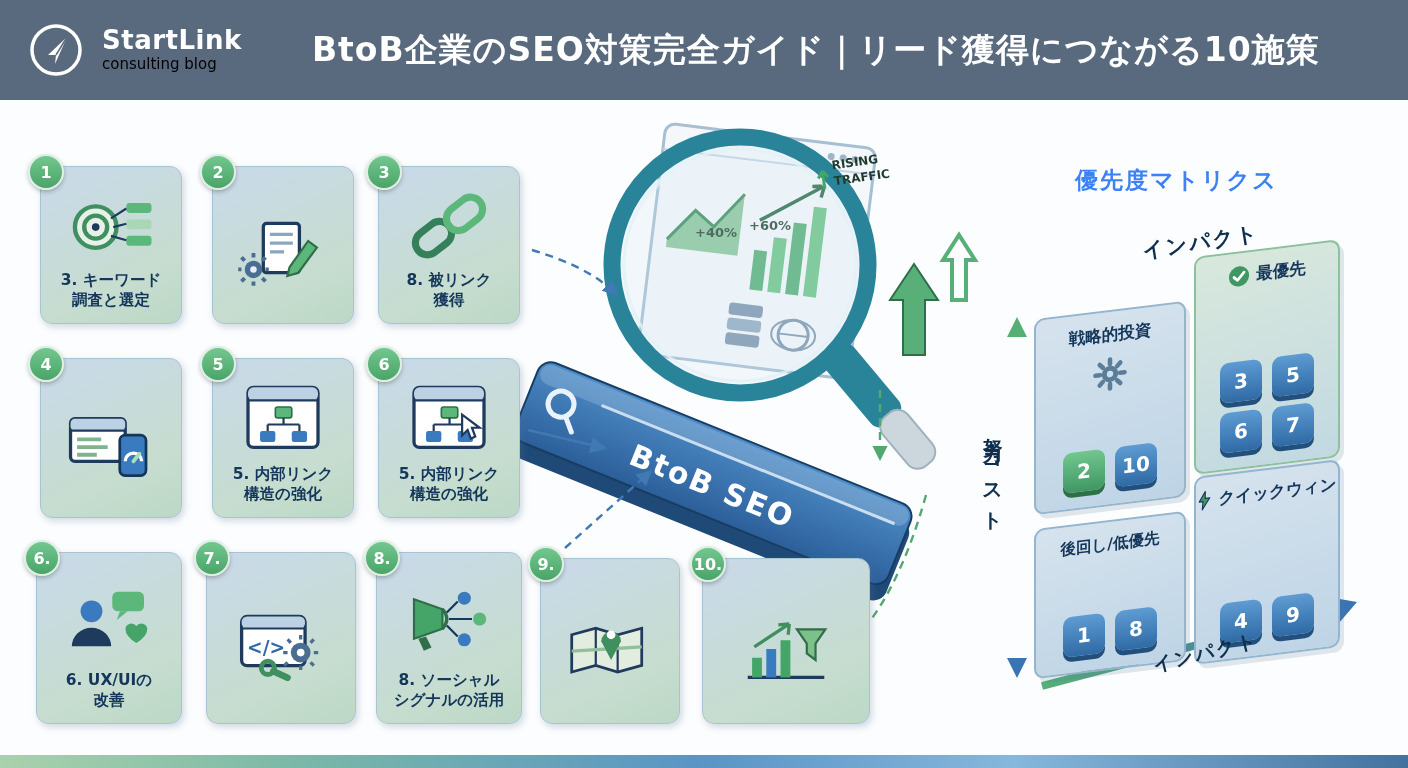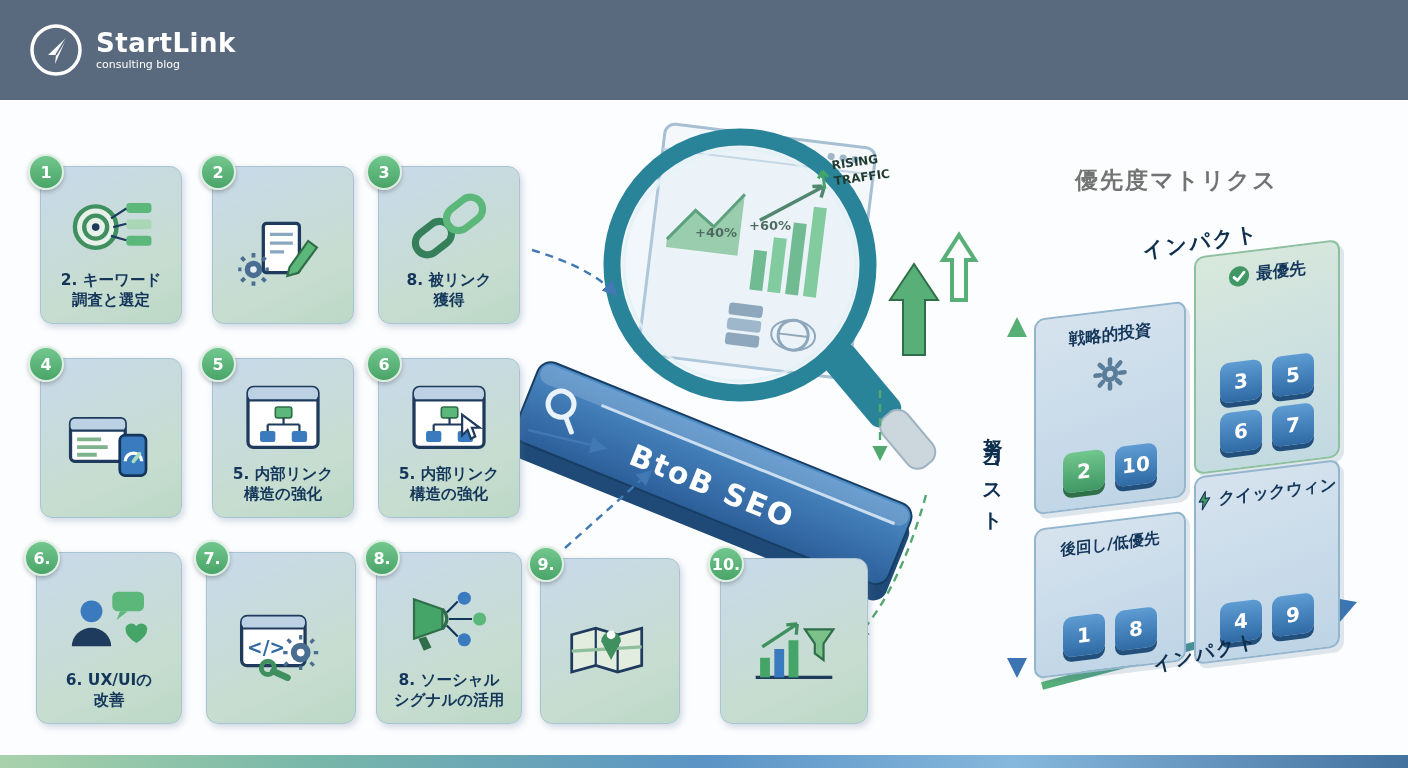--- a/index.html
+++ b/index.html
@@ -1,42 +1,42 @@
 <!DOCTYPE html>
 <html><head>
 <meta charset="utf-8">
 <style>
   *{margin:0;padding:0;box-sizing:border-box}
   body{font-family:"DejaVu Sans","Liberation Sans",sans-serif;background:#e9ecef}
   .page{position:relative;width:1408px;height:768px;background:#fcfdfe;overflow:hidden}
 
   
-  .header{position:absolute;top:0;left:0;width:100%;height:100px;background:#5a6a7e;display:flex;align-items:center;gap:12px;padding:0 28px;z-index:10}
+  .header{position:absolute;top:0;left:0;width:100%;height:100px;background:#5a6a7e;display:flex;align-items:center;gap:18px;padding:0 28px;z-index:10}
   .logo{width:56px;height:56px;flex:0 0 auto}
   .brand{line-height:1.15}
   .brand-name{color:#ffffff;font-size:26px;font-weight:bold;letter-spacing:.5px}
-  .brand-tag{color:#ffffff;font-size:11px}
+  .brand-tag{color:#000000;font-size:15px}
   .header-title{flex:1;text-align:center;color:#ffffff;font-size:33px;font-weight:bold;letter-spacing:1px;padding-right:8px;white-space:nowrap}
 
   
   .card{position:absolute;border-radius:12px;background:linear-gradient(155deg,#c9d9ea 0%,#c6ddcf 70%,#bcd8c6 100%);border:1px solid #a8c3d2;box-shadow:2px 3px 7px rgba(90,120,150,.28);display:flex;flex-direction:column;align-items:center;z-index:4}
   .badge{position:absolute;top:-13px;left:-13px;width:36px;height:36px;border-radius:50%;background:linear-gradient(180deg,#72c78e,#4aa468);border:2px solid #ddeee2;color:#fff;font-size:16px;font-weight:bold;display:flex;align-items:center;justify-content:center;box-shadow:0 2px 4px rgba(0,0,0,.25)}
   .card-icon{flex:1;display:flex;align-items:center;justify-content:center;padding-top:16px}
   .card-icon svg{width:96px;height:70px}
   .card-label{white-space:pre-line;text-align:center;font-weight:bold;font-size:15.5px;color:#14365a;line-height:1.3;padding:0 4px 13px}
 
   
   .illustration{position:absolute;left:505px;top:100px;width:480px;height:570px;z-index:2}
   .connectors{position:absolute;inset:0;width:1408px;height:768px;pointer-events:none;z-index:3}
   .dash-blue{stroke:#4079b3;stroke-width:2.4;stroke-dasharray:8 6;fill:none}
   .solid-blue{stroke:#4079b3;stroke-width:2.6;fill:none}
   .dash-green{stroke:#52a86f;stroke-width:2.4;stroke-dasharray:8 6;fill:none}
 
   
-  .matrix-title{position:absolute;left:1075px;top:165px;font-size:23px;font-weight:bold;color:#737373;letter-spacing:2px;z-index:4}
+  .matrix-title{position:absolute;left:1075px;top:165px;font-size:23px;font-weight:bold;color:#3b82f6;letter-spacing:2px;z-index:4}
   .axis-label{position:absolute;font-weight:bold;color:#0f2f4e;z-index:5}
   .impact-top{left:1142px;top:228px;font-size:21px;transform:rotate(-9deg);letter-spacing:2px}
   .impact-bottom{left:1152px;top:640px;font-size:19px;transform:rotate(-14deg);letter-spacing:2px}
   .effort-left{left:980px;top:422px;font-size:20px;writing-mode:vertical-rl;letter-spacing:6px}
   .axis-svg{position:absolute;pointer-events:none;z-index:4}
   .quadrant{position:absolute;border-radius:10px;padding:12px 8px 8px;display:flex;flex-direction:column;align-items:center;gap:6px;transform:skewY(-7deg);background:linear-gradient(168deg,#d6e3ee,#bed4e5);border:2px solid #93b5cd;box-shadow:4px 5px 0 rgba(90,120,150,.18);z-index:4}
   .q-strategic{left:1034px;top:310px;width:152px;height:196px}
   .q-top{left:1194px;top:248px;width:146px;height:218px;background:linear-gradient(168deg,#d8e8dc,#c2d9e2);border-color:#8cc09e}
   .q-low{left:1034px;top:520px;width:152px;height:150px}
   .q-quick{left:1194px;top:468px;width:146px;height:188px}
@@ -58,36 +58,37 @@
   <div class="header">
     <svg class="logo" viewBox="0 0 56 56">
       <circle cx="28" cy="28" r="24" fill="none" stroke="#ffffff" stroke-width="3.5"></circle>
       <path d="M39,15 L20,33 L28,33 L27,42 Z" fill="#ffffff"></path>
       <path d="M39,15 L28,33" stroke="#5a6a7e" stroke-width="1.5"></path>
     </svg>
     <div class="brand">
       <div class="brand-name">StartLink</div>
       <div class="brand-tag">consulting blog</div>
     </div>
+    <div class="header-title">BtoB企業のSEO対策完全ガイド｜リード獲得につながる10施策</div>
   </div>
 
   <div class="card" style="left:40px;top:166px;width:142px;height:158px">
     <div class="badge">1</div>
     <div class="card-icon">
       <svg viewBox="0 0 84 64">
         <circle cx="28" cy="33" r="19" fill="#e7f1ea" stroke="#3f8f5f" stroke-width="4"></circle>
         <circle cx="28" cy="33" r="10.5" fill="none" stroke="#3f8f5f" stroke-width="4"></circle>
         <circle cx="28" cy="33" r="3.5" fill="#1e3a5c"></circle>
         <rect x="56" y="11" width="23" height="9" rx="3" fill="#5cb87a"></rect>
         <rect x="56" y="26" width="23" height="9" rx="3" fill="#a9d6b4"></rect>
         <rect x="56" y="41" width="23" height="9" rx="3" fill="#5cb87a"></rect>
         <path d="M42,25 L56,16 M44,33 L56,30 M42,41 L56,45" stroke="#1e3a5c" stroke-width="2" fill="none"></path>
       </svg>
     </div>
-    <div class="card-label">2. キーワード
+    <div class="card-label">3. キーワード
 調査と選定</div>
   </div>
 
   <div class="card" style="left:212px;top:166px;width:142px;height:158px">
     <div class="badge">2</div>
     <div class="card-icon">
       <svg viewBox="0 0 84 64">
         <rect x="24" y="5" width="33" height="45" rx="3" fill="#ffffff" stroke="#1e3a5c" stroke-width="3"></rect>
         <path d="M30,15 h21 M30,23 h21 M30,31 h13" stroke="#8aa7c0" stroke-width="3"></path>
         <path d="M48,45 L65,21 L73,27 L56,50 L46,53 Z" fill="#5cb87a" stroke="#2f6e49" stroke-width="2"></path>
@@ -218,21 +219,21 @@
       <svg viewBox="0 0 84 64">
         <path d="M7,19 L29,13 L49,19 L71,13 L71,47 L49,53 L29,47 L7,53 Z" fill="#e2ecdf" stroke="#1e3a5c" stroke-width="2.5"></path>
         <path d="M29,13 V47 M49,19 V53" stroke="#1e3a5c" stroke-width="2"></path>
         <path d="M7,34 L71,30" stroke="#8fbf9c" stroke-width="3"></path>
         <path d="M43,42 L34,25 a9,9 0 0 1 18,0 Z" fill="#3f8f5f"></path>
         <circle cx="43" cy="19" r="4" fill="#ffffff"></circle>
       </svg>
     </div>
   </div>
 
-  <div class="card" style="left:720px;top:558px;width:148px;height:166px">
+  <div class="card" style="left:702px;top:558px;width:168px;height:166px">
     <div class="badge">10.</div>
     <div class="card-icon">
       <svg viewBox="0 0 84 64">
         <path d="M7,58 h70" stroke="#1e3a5c" stroke-width="3"></path>
         <rect x="11" y="40" width="9" height="18" fill="#45a568"></rect>
         <rect x="24" y="32" width="9" height="26" fill="#3a7bbf"></rect>
         <rect x="37" y="24" width="9" height="34" fill="#45a568"></rect>
         <path d="M52,14 h26 l-9,13 v15 l-8,-6 v-9 Z" fill="#7cc08a" stroke="#2f6e49" stroke-width="2"></path>
         <path d="M13,30 L45,9 M45,9 l-10,1 M45,9 l-1,10" stroke="#3f8f5f" stroke-width="3" fill="none"></path>
       </svg>

